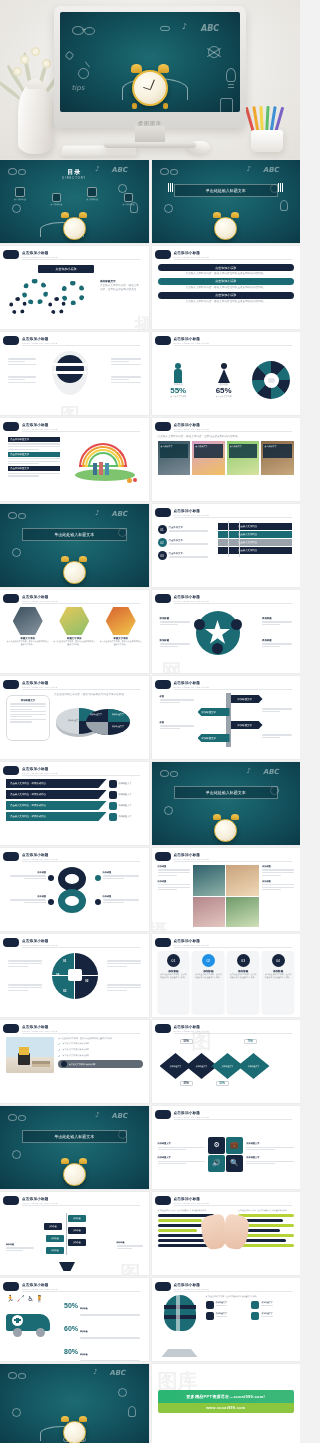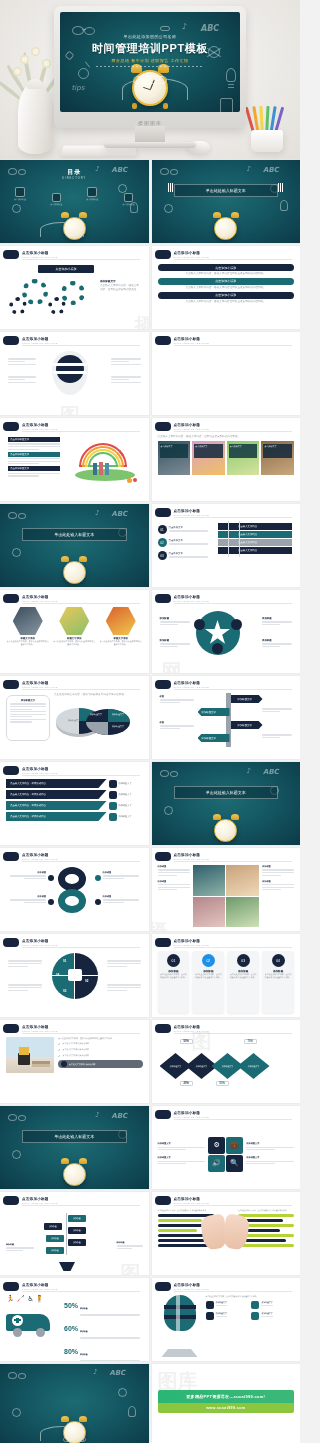--- a/index.html
+++ b/index.html
@@ -166,27 +166,20 @@
         <div class="dtxt" style="left:122px;top:10px;font-size:8px;">♪</div>
         <div class="doodle" style="left:148px;top:34px;width:12px;height:12px;"></div>
         <div class="dline" style="left:146px;top:40px;width:16px;transform:rotate(32deg);"></div>
         <div class="dline" style="left:146px;top:40px;width:16px;transform:rotate(-32deg);"></div>
         <div class="doodle" style="left:166px;top:56px;width:10px;height:14px;border-radius:50% 50% 30% 30%;"></div>
         <div class="dline" style="left:168px;top:72px;width:6px;"></div>
         <div class="dline" style="left:168px;top:75px;width:6px;"></div>
         <div class="doodle" style="left:100px;top:14px;width:10px;height:5px;border-radius:3px;"></div>
         <div class="doodle" style="left:160px;top:86px;width:13px;height:16px;border-radius:2px;"></div>
 
-        <div class="slide-title-wrap">
-          <div class="st-sub">单击此处添加您的公司名称</div>
-          <div class="st-main">时间管理培训PPT模板</div>
-          <div class="st-sub2">商务总结  新年计划  述职报告  工作汇报</div>
-          <div class="st-dash"></div>
-          <div class="st-pill">汇报人：XXX</div>
-        </div>
 
         <div class="arc" style="left:62px;bottom:12px;width:66px;height:22px;"></div>
         <div class="clock">
           <div class="clk-bell" style="left:1px;"></div>
           <div class="clk-bell" style="right:1px;"></div>
           <div class="clk-foot" style="left:2px;"></div>
           <div class="clk-foot" style="right:2px;"></div>
           <div class="clk-face">
             <div class="clk-hand" style="left:49%;top:22%;width:1.2px;height:32%;transform:rotate(22deg);"></div>
             <div class="clk-hand" style="left:49%;top:30%;width:1.2px;height:24%;transform:rotate(-72deg);"></div>
@@ -347,20 +340,44 @@
 
     <div class="slide">
       <div class="sl-head">
           <div class="sl-badge"></div>
         <div class="sl-htxt">
             <div class="sl-h1">点击添加小标题</div>
         <div class="sl-h2">CLICK HERE TO ADD TITLE</div>
           </div>
         </div>
       <div class="sl-hline"></div>
+      <div class="body" style="display:flex;align-items:center;gap:4px;">
+        <div style="flex:1;text-align:center;">
+          <div class="circ" style="width:6px;height:6px;background:#1a6b73;margin:auto;"></div>
+          <div style="width:8px;height:14px;background:#1a6b73;margin:0 auto;border-radius:3px 3px 0 0;"></div>
+          <div style="font-size:2.2px;color:#9aa1a8;">添加标题</div>
+          <div class="big" style="font-size:8px;">55%</div>
+          <div style="font-size:2px;color:#9aa1a8;">点击输入文字内容</div>
+        </div>
+        <div style="flex:1;text-align:center;">
+          <div class="circ" style="width:6px;height:6px;background:#16253d;margin:auto;"></div>
+          <div style="width:0;height:0;border-left:6px solid transparent;border-right:6px solid transparent;border-bottom:14px solid #16253d;margin:0 auto;"></div>
+          <div style="font-size:2.2px;color:#9aa1a8;">添加标题</div>
+          <div class="big" style="font-size:8px;color:#16253d;">65%</div>
+          <div style="font-size:2px;color:#9aa1a8;">点击输入文字内容</div>
+        </div>
+        <div style="flex:1.1;display:flex;align-items:center;justify-content:center;">
+          <div class="circ" style="width:38px;height:38px;background:conic-gradient(#16253d 0 45deg,#1a6b73 45deg 90deg,#16253d 90deg 135deg,#1a6b73 135deg 180deg,#16253d 180deg 225deg,#1a6b73 225deg 270deg,#16253d 270deg 315deg,#1a6b73 315deg 360deg);
+               display:flex;align-items:center;justify-content:center;">
+            <div class="circ" style="width:15px;height:15px;background:#fff;display:flex;align-items:center;justify-content:center;">
+              <div class="sq" style="width:7px;height:5px;background:#e3e6e9;"></div>
+            </div>
+          </div>
+        </div>
+      </div>
     </div>
   </div>
 
   <div class="row">
     <div class="slide">
       <div class="sl-head">
           <div class="sl-badge"></div>
         <div class="sl-htxt">
             <div class="sl-h1">点击添加小标题</div>
         <div class="sl-h2">CLICK HERE TO ADD TITLE</div>

